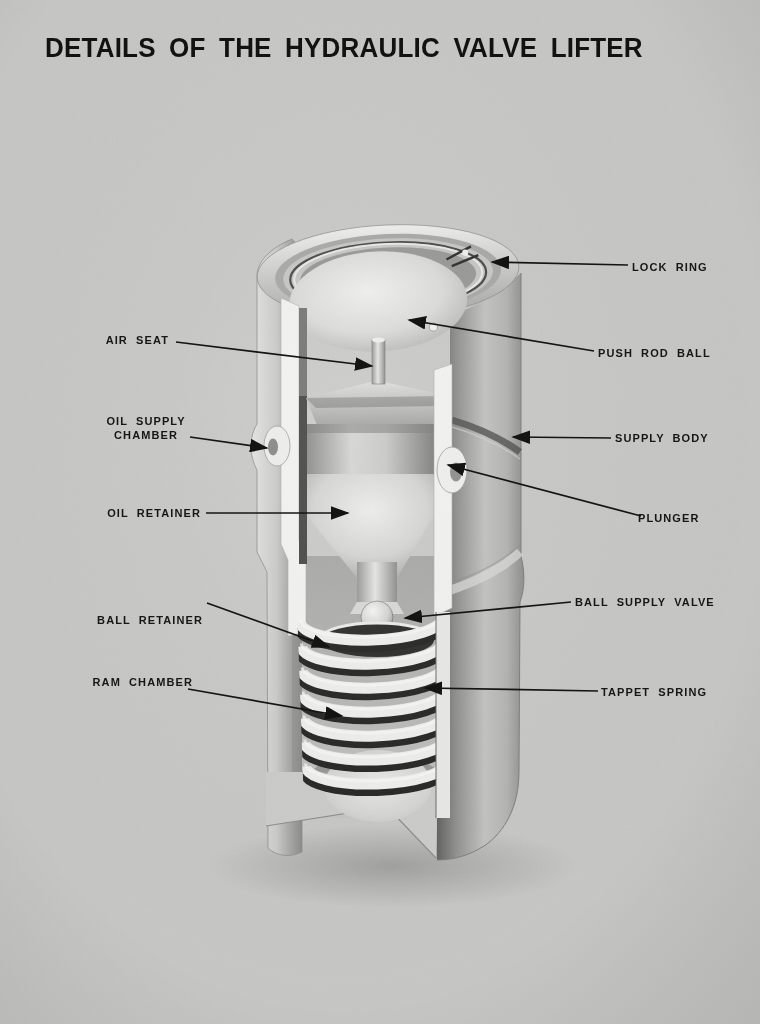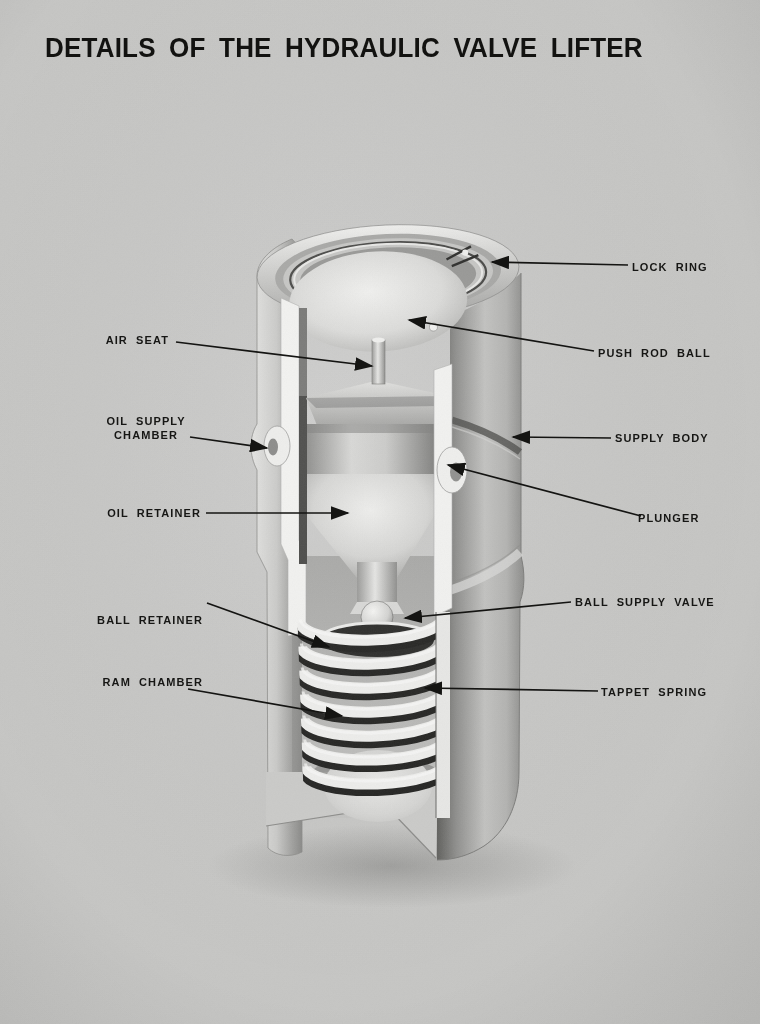--- a/index.html
+++ b/index.html
@@ -246,21 +246,21 @@
       <line x1="641" y1="516" x2="448" y2="465" marker-end="url(#arr)"></line>
       <line x1="571" y1="602" x2="405" y2="618" marker-end="url(#arr)"></line>
       <line x1="598" y1="691" x2="425" y2="688" marker-end="url(#arr)"></line>
     </g>
   </svg>
 
   <div class="callout align-right" style="left:169px;top:340px;">AIR SEAT</div>
   <div class="callout align-center" style="left:146px;top:428px;"><span>OIL SUPPLY</span><span class="line2">CHAMBER</span></div>
   <div class="callout align-right" style="left:201px;top:513px;">OIL RETAINER</div>
   <div class="callout align-right" style="left:203px;top:620px;">BALL RETAINER</div>
-  <div class="callout align-right" style="left:203px;top:682px;">RAM CHAMBER</div>
+  <div class="callout align-right" style="left:193px;top:682px;">RAM CHAMBER</div>
 
   <div class="callout" style="left:632px;top:267px;">LOCK RING</div>
   <div class="callout" style="left:598px;top:353px;">PUSH ROD BALL</div>
   <div class="callout" style="left:615px;top:438px;">SUPPLY BODY</div>
   <div class="callout" style="left:638px;top:518px;">PLUNGER</div>
   <div class="callout" style="left:575px;top:602px;">BALL SUPPLY VALVE</div>
   <div class="callout" style="left:601px;top:692px;">TAPPET SPRING</div>
 
 </div>
 

